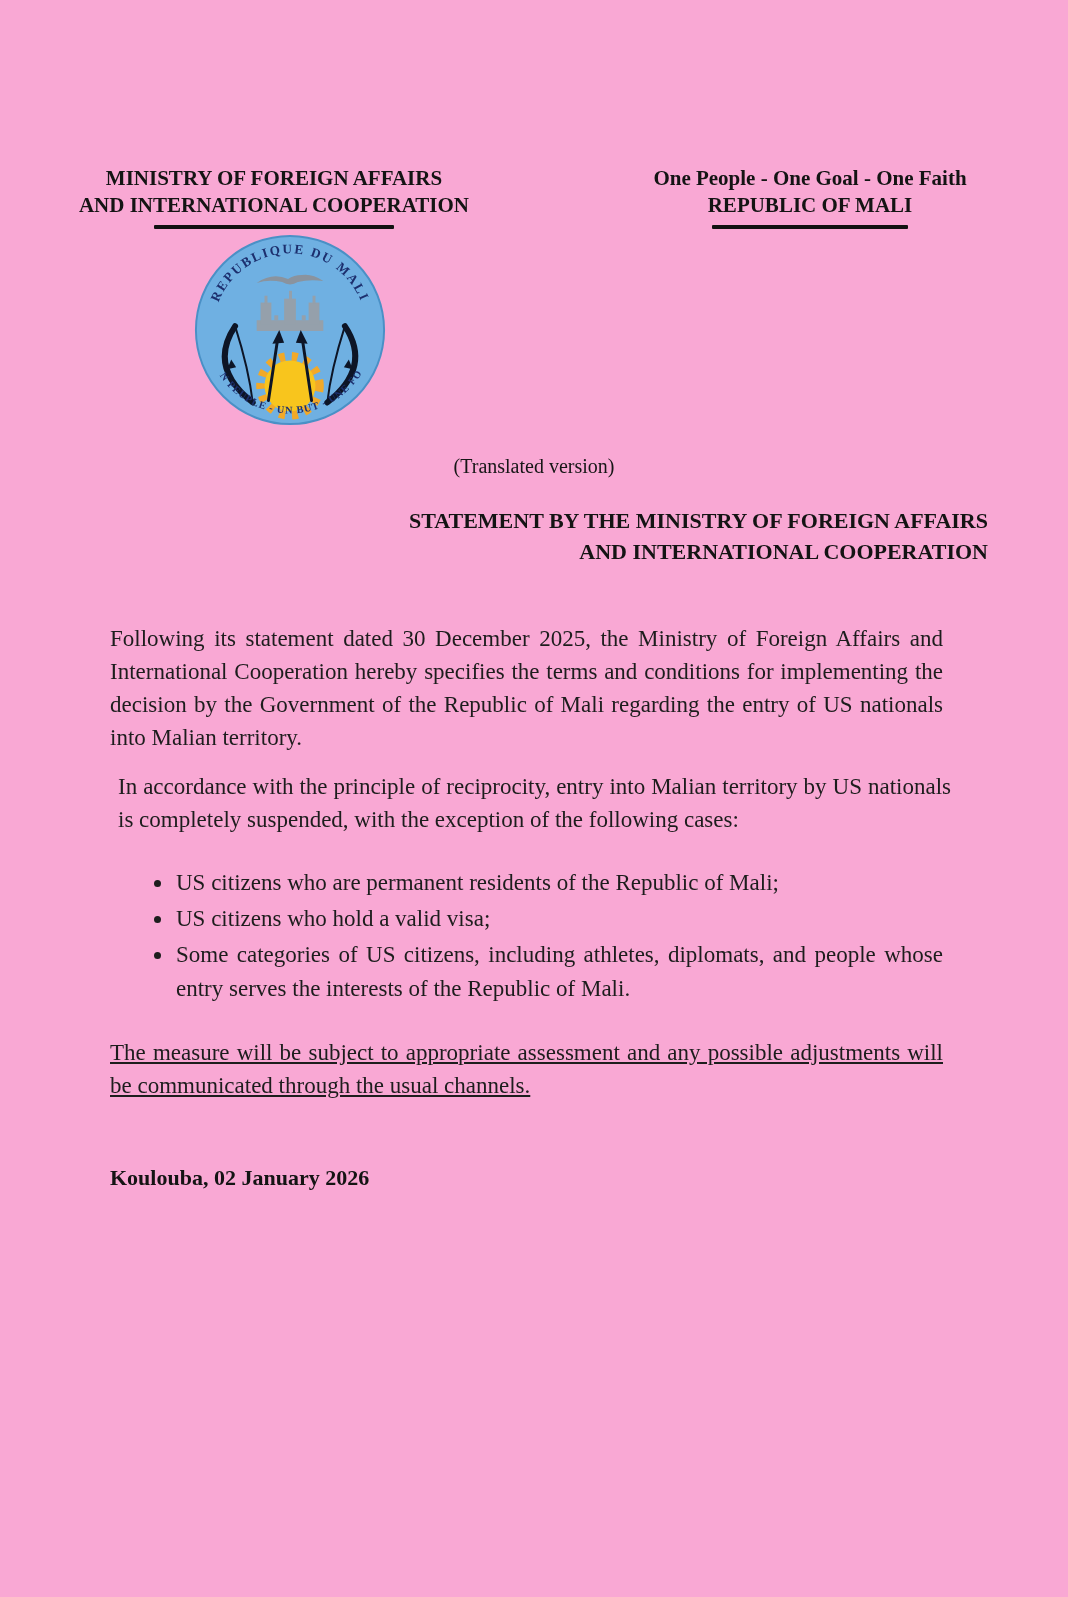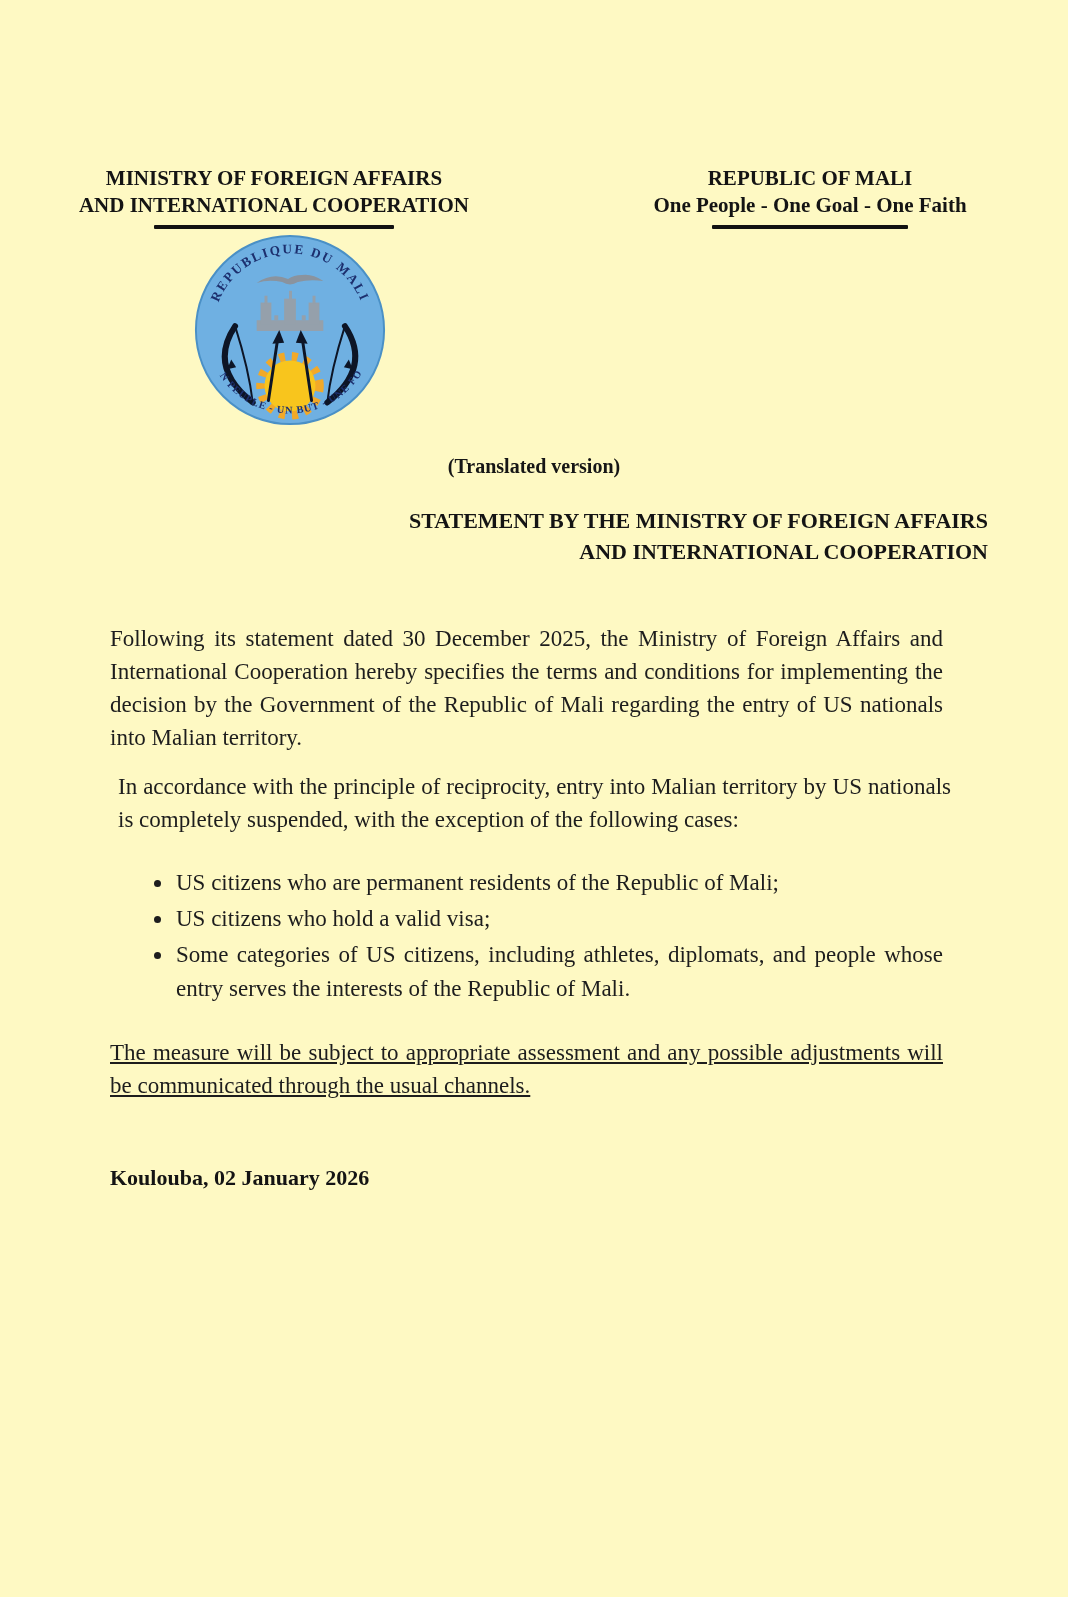--- a/index.html
+++ b/index.html
@@ -2,21 +2,21 @@
 <html><head>
 <meta charset="utf-8">
 <style>
   * { margin: 0; padding: 0; box-sizing: border-box; }
   html, body { background: #e9e9e9; }
   .page {
     position: relative;
     width: 1068px;
     height: 1597px;
     margin: 0 auto;
-    background: #fef9c3;
+    background: #f9a8d4;
     font-family: "Liberation Serif", "DejaVu Serif", serif;
     color: #1c1c1c;
     overflow: hidden;
   }
   .header-left {
     position: absolute;
     left: 58px; top: 165px; width: 432px;
     text-align: center;
     font-weight: bold;
     font-size: 21px;
@@ -42,21 +42,21 @@
   .rule-right { width: 196px; }
   .seal-wrap {
     position: absolute;
     left: 192px; top: 232px;
     width: 196px; height: 196px;
   }
   .subtitle {
     position: absolute;
     left: 0; top: 455px; width: 1068px;
     text-align: center;
-    font-weight: bold;
+    font-weight: normal;
     font-size: 20px;
     color: #161616;
   }
   .doc-title {
     position: absolute;
     left: 0; top: 505px; width: 988px;
     text-align: right;
     font-weight: bold;
     font-size: 22px;
     line-height: 31px;
@@ -96,22 +96,22 @@
 
 <div class="page">
 
   <div class="header-left">
     <div>MINISTRY OF FOREIGN AFFAIRS</div>
     <div>AND INTERNATIONAL COOPERATION</div>
     <div class="rule rule-left"></div>
   </div>
 
   <div class="header-right">
+    <div>One People - One Goal - One Faith</div>
     <div>REPUBLIC OF MALI</div>
-    <div>One People - One Goal - One Faith</div>
     <div class="rule rule-right"></div>
   </div>
 
   <div class="seal-wrap">
     <svg viewBox="0 0 200 200" width="196" height="196" aria-hidden="true">
       <defs>
         <path id="arcTop" d="M 32,138 A 78,78 0 1 1 168,138" fill="none"></path>
         <path id="arcBottom" d="M 26,143 A 86,86 0 0 0 174,143" fill="none"></path>
       </defs>
 

